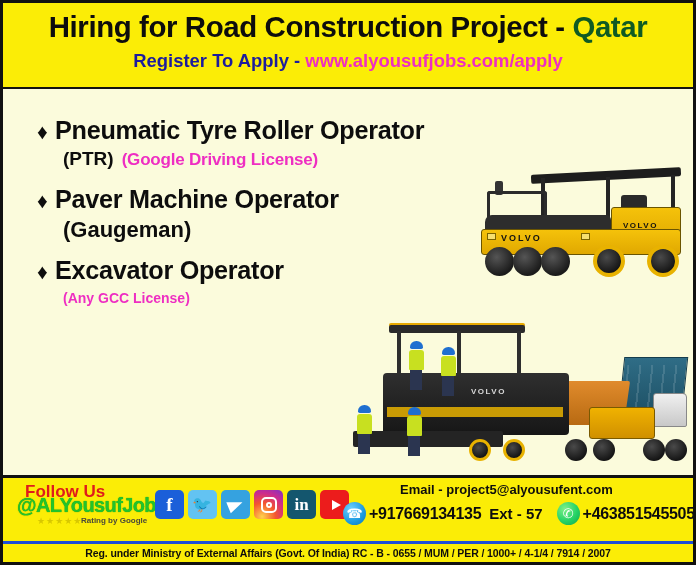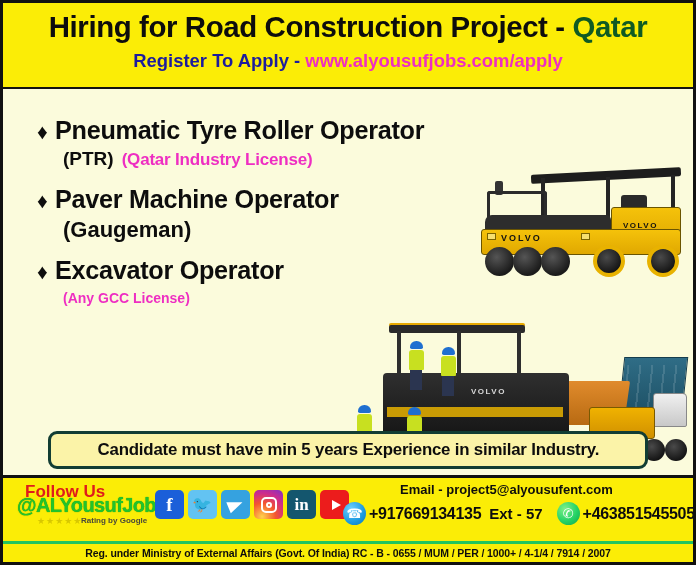--- a/index.html
+++ b/index.html
@@ -389,21 +389,21 @@
     letter-spacing: -0.3px;
   }
   .phone-ext {
     font-size: 15px; font-weight: bold; color: #0d0d0d;
     margin-left: 8px; margin-right: 14px;
   }
 
   #reg-strip {
     position: absolute; left: 0; top: 63px;
     width: 690px; height: 21px;
-    border-top: 3px solid #22c55e;
+    border-top: 3px solid #1d4ed8;
     background: #fbed06;
     display: flex; align-items: center; justify-content: center;
   }
   #reg-text {
     font-size: 10.5px; font-weight: bold; color: #0d0d0d;
     white-space: nowrap; letter-spacing: -0.1px;
   }
 </style>
 </head>
 <body>
@@ -419,21 +419,21 @@
 
     <div id="jobs">
 
       <div class="job-block">
         <div class="job-line">
           <span class="bullet">♦</span>
           <span class="job-title">Pneumatic Tyre Roller Operator</span>
         </div>
         <div class="job-sub-line">
           <span class="job-code">(PTR)</span>
-          <span class="job-note">(Qatar Industry License)</span>
+          <span class="job-note">(Google Driving License)</span>
         </div>
       </div>
 
       <div class="job-block sp1">
         <div class="job-line">
           <span class="bullet">♦</span>
           <span class="job-title">Paver Machine Operator</span>
         </div>
         <div class="job-paren">(Gaugeman)</div>
       </div>
@@ -506,23 +506,20 @@
         <div class="w-vest"></div>
         <div class="w-legs"></div>
       </div>
       <div class="worker wk4">
         <div class="w-helmet"></div>
         <div class="w-vest"></div>
         <div class="w-legs"></div>
       </div>
     </div>
 
-    <div id="exp-box">
-      <span id="exp-text">Candidate must have min 5 years Experience in similar Industry.</span>
-    </div>
 
   </div>
 
   <div id="footer">
 
     <div id="follow-label">Follow Us</div>
     <div id="handle">@ALYousufJobs</div>
     <div id="stars">★★★★★</div>
     <div id="rating-label">Rating by Google</div>
 

